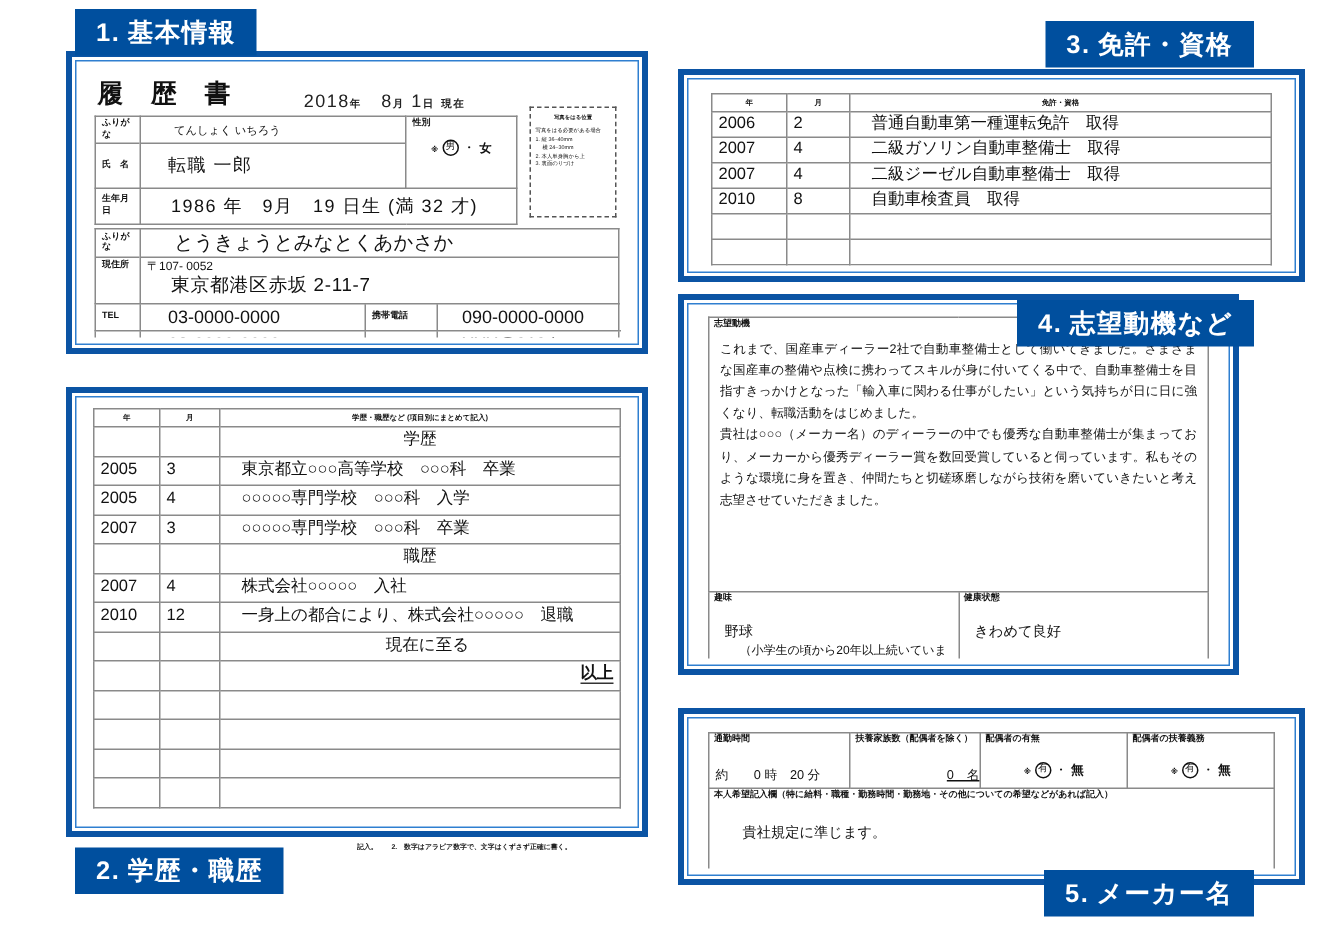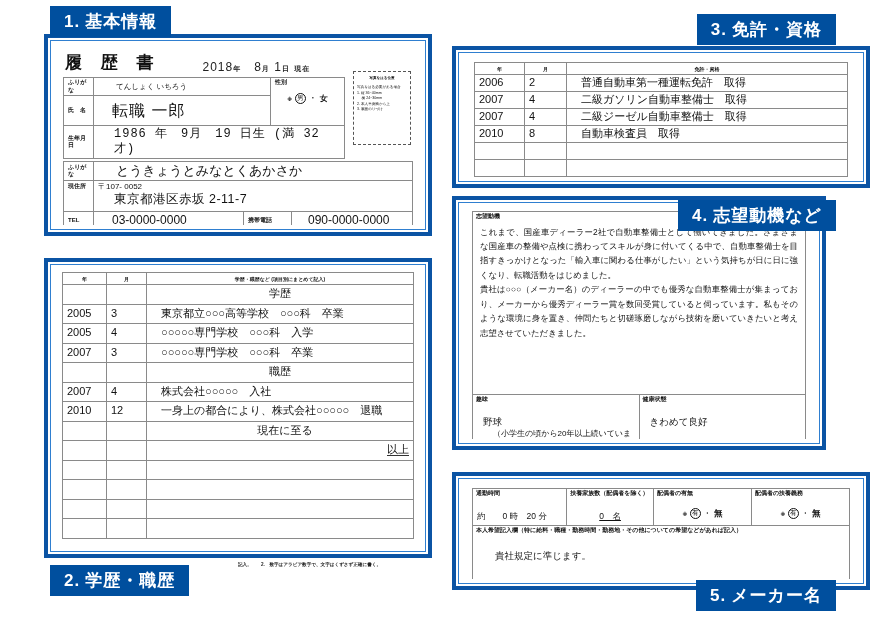--- a/index.html
+++ b/index.html
@@ -184,25 +184,25 @@
                 <div style="font-size:9px;margin-top:6px;">
                   <span class="tiny">※</span>
                   <span class="circ">男</span>
                   <span>・</span>
                   <span style="font-weight:bold;font-size:8px;">女</span>
                 </div>
               </td>
             </tr>
             <tr style="height:30px;">
               <td class="lbl">氏　名</td>
-              <td class="val-lg" style="font-size:16px;padding-left:18px;">転職 一郎</td>
+              <td class="val-lg" style="font-size:12px;padding-left:18px;">転職 一郎</td>
             </tr>
             <tr style="height:24px;">
               <td class="lbl">生年月日</td>
-              <td colspan="2" class="val" style="font-size:12px;padding-left:20px;letter-spacing:1px;font-family:Liberation Mono, monospace;">1986 年　9月　19 日生 (満 32 才)</td>
+              <td colspan="2" class="val" style="font-size:12px;padding-left:20px;letter-spacing:1px;">1986 年　9月　19 日生 (満 32 才)</td>
             </tr>
           </tbody>
             </table>
         </div>
 
         <div style="padding:0 8px 0 8px;margin-top:2px;">
           <table class="rt">
             <colgroup>
                 <col style="width:30px">
                 <col style="width:150px">
@@ -296,21 +296,21 @@
                 <td class="val" style="padding-left: 14px;">一身上の都合により、株式会社○○○○○　退職</td>
               </tr>
               <tr style="height: 19.5px; text-align: center;">
                 <td class="val"></td>
                 <td class="val"></td>
                 <td class="val" style="padding-left: 14px;">現在に至る</td>
               </tr>
               <tr style="height: 19.5px;">
                 <td class="val"></td>
                 <td class="val"></td>
-                <td class="val rgt" style="padding-left: 4px; "><span style="border-bottom:1px solid #333;">以上</span></td>
+                <td class="val rgt" style="padding-left: 4px;  font-weight: bold;"><span style="border-bottom:1px solid #333;">以上</span></td>
               </tr>
               <tr style="height: 19.5px;">
                 <td class="val"></td>
                 <td class="val"></td>
                 <td class="val" style="padding-left: 14px;"></td>
               </tr>
               <tr style="height: 19.5px;">
                 <td class="val"></td>
                 <td class="val"></td>
                 <td class="val" style="padding-left: 14px;"></td>
@@ -445,21 +445,21 @@
               <col>
             </colgroup>
           <tbody>
               <tr>
             <td style="height:36px;vertical-align:top;padding:0;">
               <div class="cellhead">通勤時間</div>
               <div style="font-size:8.5px;padding:12px 0 0 4px;">約　　0 時　20 分</div>
             </td>
             <td style="vertical-align:top;padding:0;">
               <div class="cellhead">扶養家族数（配偶者を除く）</div>
-              <div style="font-size:8.5px;padding:12px 0 0 0;text-align:center;text-decoration:underline;">0　名</div>
+              <div style="font-size:8.5px;padding:12px 0 0 0;text-align:right;text-decoration:underline;">0　名</div>
             </td>
             <td style="vertical-align:top;padding:0;">
               <div class="cellhead">配偶者の有無</div>
               <div style="font-size:8.5px;padding:9px 0 0 0;text-align:center;">
                 <span class="tiny">※</span>
                 <span class="circ">有</span>
                 <span>・</span>
                 <span style="font-weight:bold;">無</span>
               </div>
             </td>

